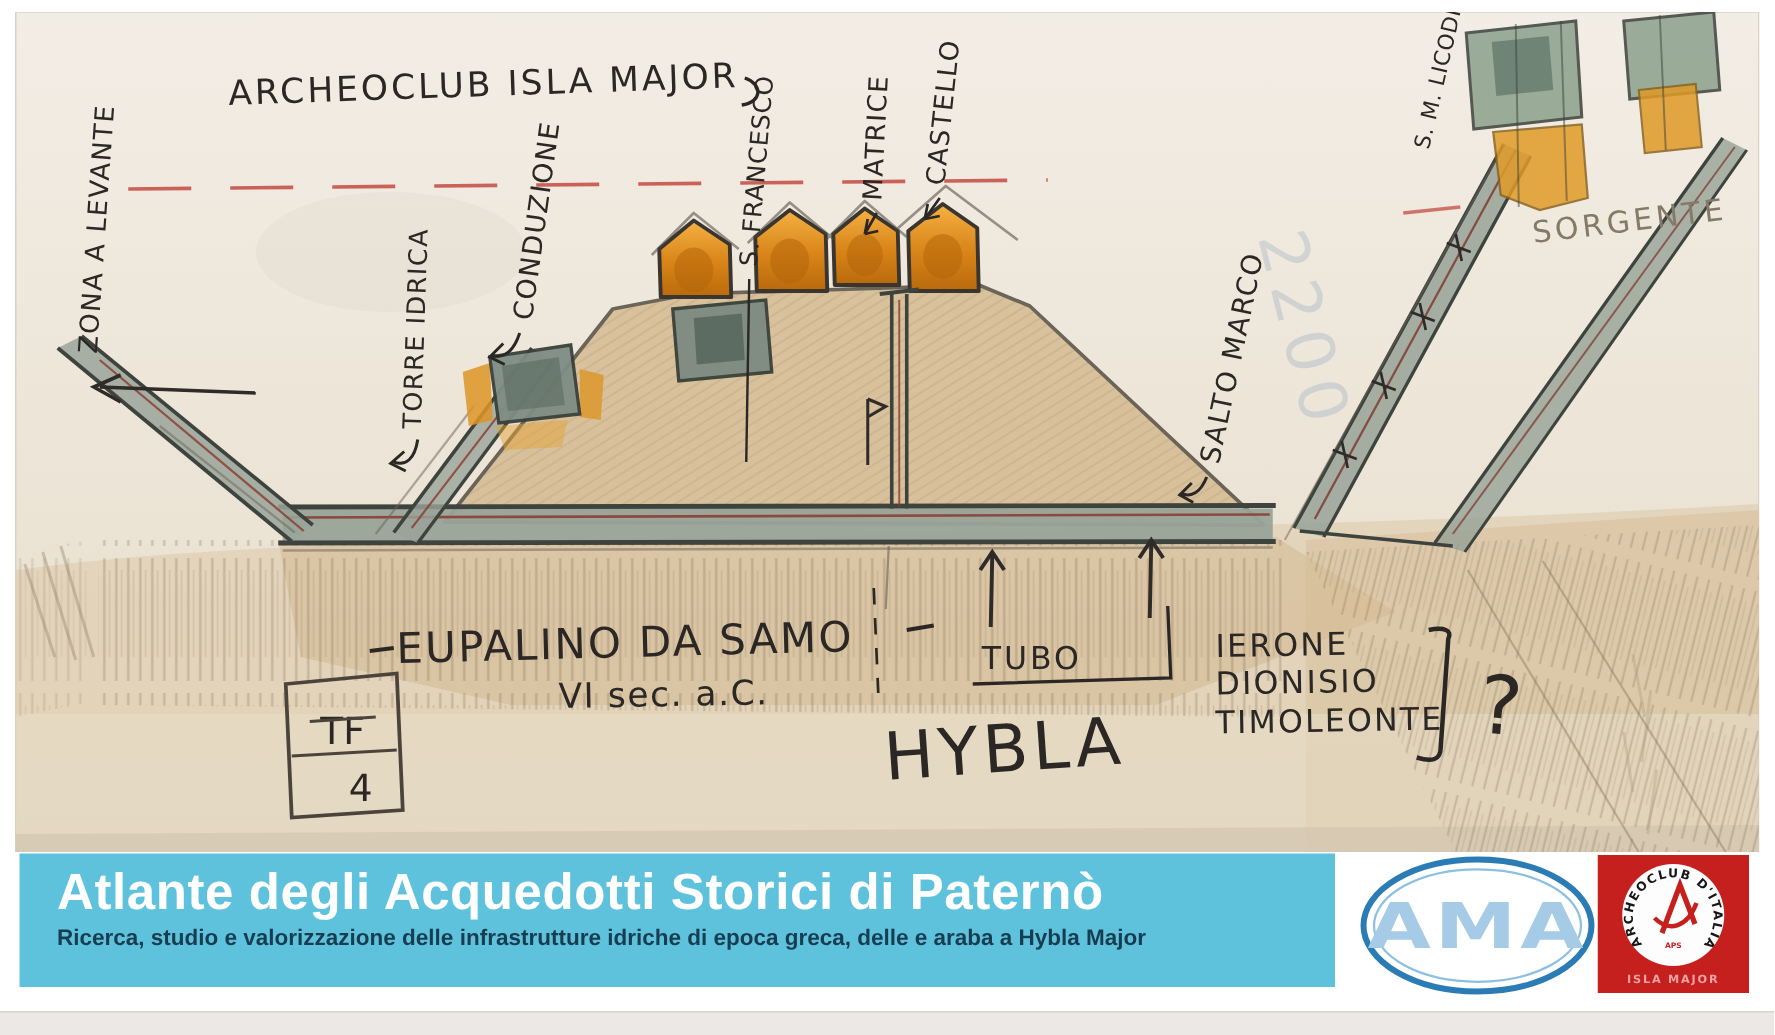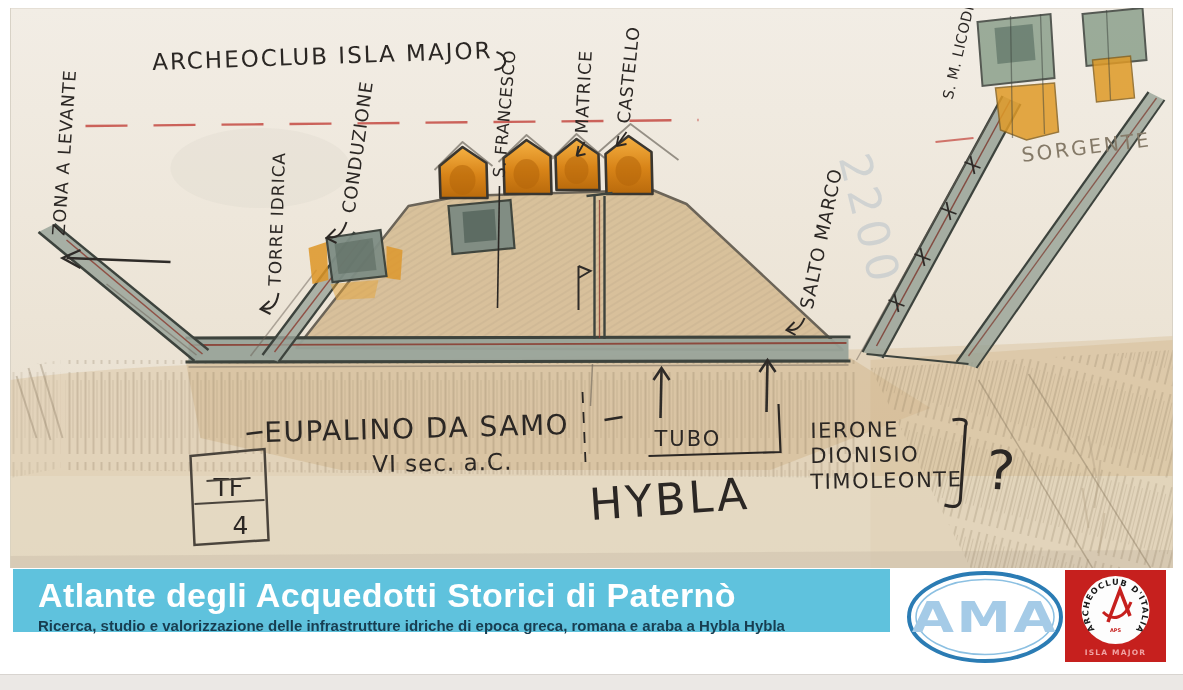--- a/index.html
+++ b/index.html
@@ -1,21 +1,21 @@
 <!DOCTYPE html>
 <html><head>
 <meta charset="utf-8">
 <style>
   html,body{margin:0;padding:0;background:#ffffff;}
   #stage{position:relative;width:1183px;height:690px;background:#ffffff;overflow:hidden;
          font-family:"DejaVu Sans",sans-serif;}
   .sketch{position:absolute;left:10px;top:8px;width:1163px;height:560px;}
   .hand{fill:#2b2724;font-family:"DejaVu Sans",sans-serif;}
   .pencil{fill:#857a68;font-family:"DejaVu Sans",sans-serif;}
-  .banner{position:absolute;left:13px;top:569px;width:877px;height:63px;background:#5fc2dd;
+  .banner{position:absolute;left:13px;top:569px;width:877px;height:89px;background:#5fc2dd;
           box-sizing:border-box;padding:8px 0 15px 25px;}
   .banner-title{font-family:"Liberation Sans",sans-serif;font-weight:bold;font-size:34px;
           color:#ffffff;letter-spacing:.4px;line-height:1.1;}
   .banner-subtitle{font-family:"Liberation Sans",sans-serif;font-weight:bold;font-size:15px;
           color:#173d50;margin-top:3px;}
   .ama-logo{position:absolute;left:904px;top:567px;}
   .arch-logo{position:absolute;left:1065px;top:570px;}
   .footer-strip{position:absolute;left:0;top:674px;width:1183px;height:16px;
           background:#ebe8e5;border-top:1px solid #d8d4d0;}
 </style>
@@ -254,21 +254,21 @@
       <path d="M196,473 L240,470 M184,496 L254,492" stroke="#4a443c" stroke-width="2"></path>
       <text class="hand" transform="translate(222,526)" font-size="25">4</text>
     </g>
 
     <text transform="translate(828,150) rotate(76)" font-size="44" letter-spacing="6" fill="#b3bfc9" opacity=".5" font-family="&quot;DejaVu Sans&quot;,sans-serif">2200</text>
   </svg>
   </div>
 
   <div class="banner">
     <div class="banner-title">Atlante degli Acquedotti Storici di Paternò</div>
-    <div class="banner-subtitle">Ricerca, studio e valorizzazione delle infrastrutture idriche di epoca greca, romana e araba a Hybla Hybla</div>
+    <div class="banner-subtitle">Ricerca, studio e valorizzazione delle infrastrutture idriche di epoca greca, delle e araba a Hybla Major</div>
   </div>
 
   <svg class="ama-logo" width="162" height="100" viewBox="0 0 162 100">
     <ellipse cx="81" cy="50" rx="76" ry="44" fill="#ffffff" stroke="#2b7cb4" stroke-width="4"></ellipse>
     <ellipse cx="81" cy="50" rx="69" ry="37.5" fill="none" stroke="#8cc0e2" stroke-width="1.5"></ellipse>
     <text transform="translate(81,65) scale(1.3,1)" text-anchor="middle" font-size="42" font-weight="bold" fill="#a5cbe7" letter-spacing="2" font-family="&quot;DejaVu Sans&quot;,sans-serif">AMA</text>
   </svg>
 
   <svg class="arch-logo" width="101" height="92" viewBox="0 0 101 92">
     <rect x="0" y="0" width="101" height="92" fill="#c6201e"></rect>

